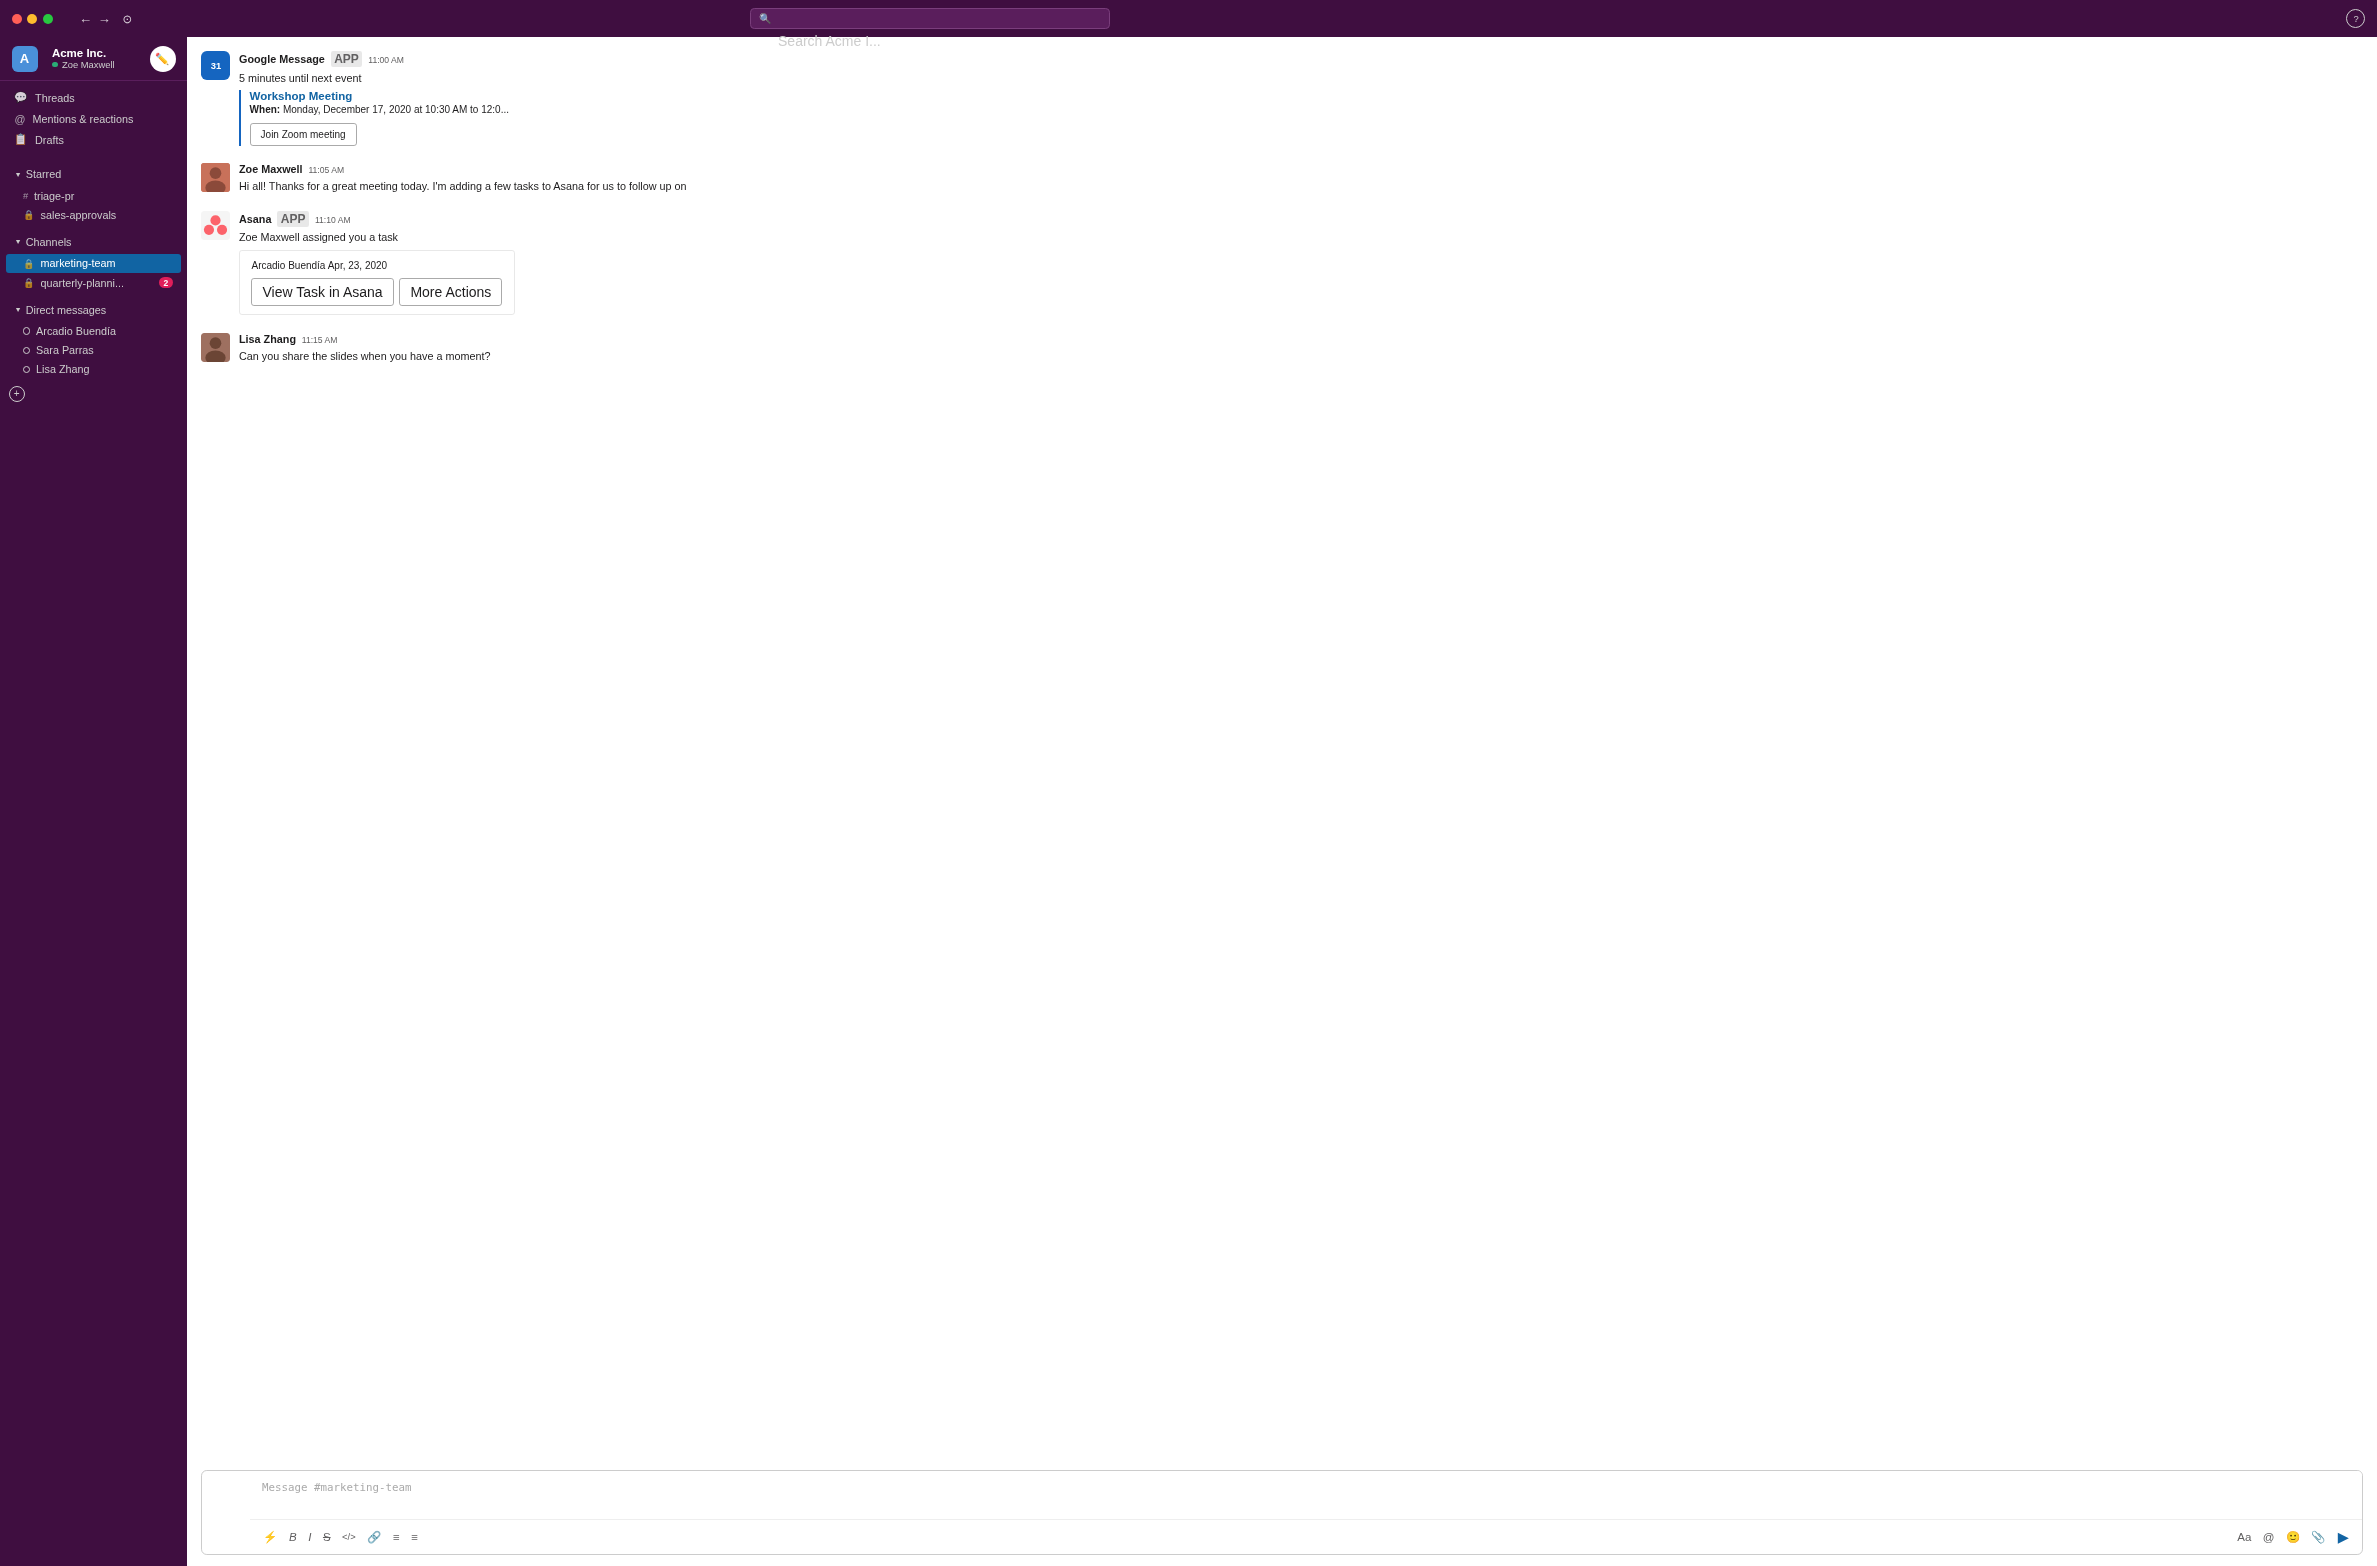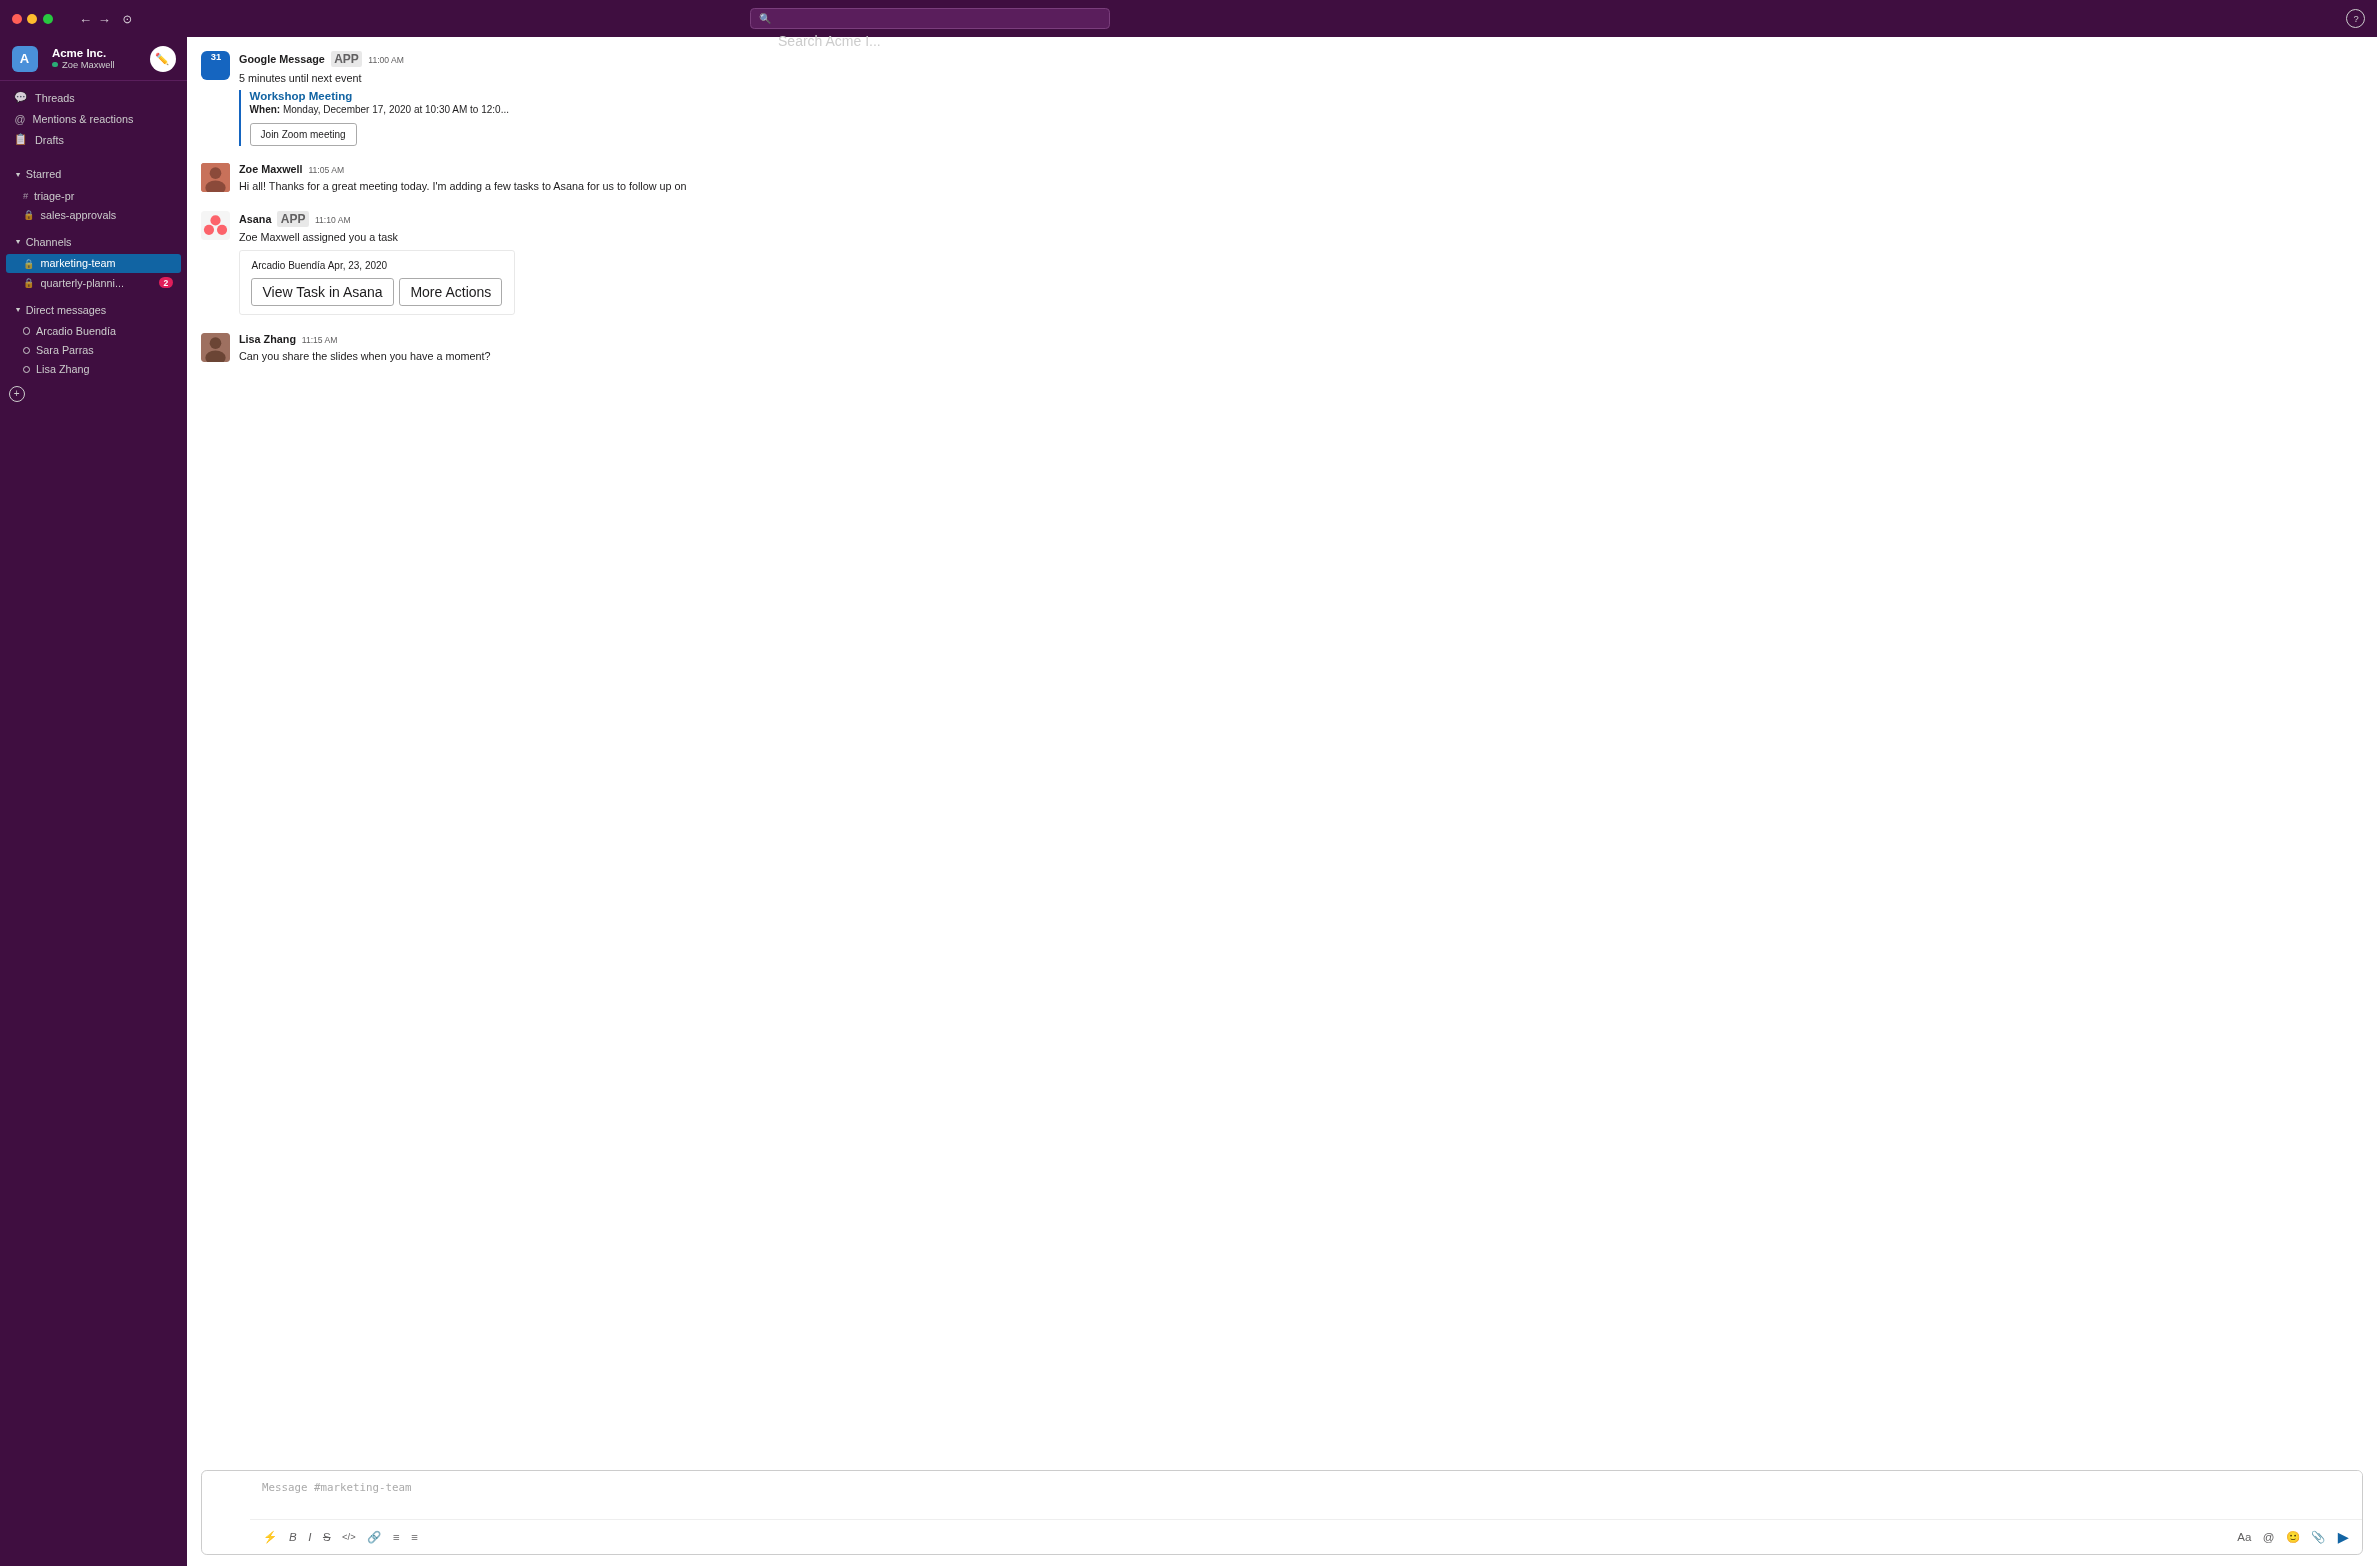--- a/index.html
+++ b/index.html
@@ -107,21 +107,21 @@
     .channel-meta { display: flex; align-items: center; gap: 8.6px; font-size: 9.4px; color: #616061; margin-top: 1.4px; }
     .meta-divider { color: #ccc; }
     .info-btn { background: none; border: 1.4px solid #aaa; border-radius: 50%; width: 20px; height: 20px; display: flex; align-items: center; justify-content: center; cursor: pointer; color: #616061; font-size: 9.4px; }
 
     
     .messages { flex: 1; overflow-y: auto; padding: 14.4px 14.4px 7.2px; }
 
     .message { display: flex; gap: 8.6px; margin-bottom: 17.3px; }
     .avatar {
       width: 29px; height: 29px; border-radius: 2.9px; flex-shrink: 0;
-      display: flex; align-items: flex-start; justify-content: center;
+      display: flex; align-items: center; justify-content: center;
       font-size: 10px; font-weight: bold; overflow: hidden;
     }
     .avatar-calendar { background: #1565c0; color: #fff; font-size: 11.5px; font-weight: 700; border-radius: 5.8px; }
 
     .msg-body { flex: 1; }
     .msg-header { display: flex; align-items: baseline; gap: 5.8px; margin-bottom: 2.9px; }
     .msg-author { font-weight: 700; font-size: 10.8px; color: #1d1c1d; }
     .app-badge {
       background: #e8e8e8; color: #616061; font-size: 12px; font-weight: 600;
       padding: 0.7px 3.6px; border-radius: 2.2px; text-transform: uppercase;

